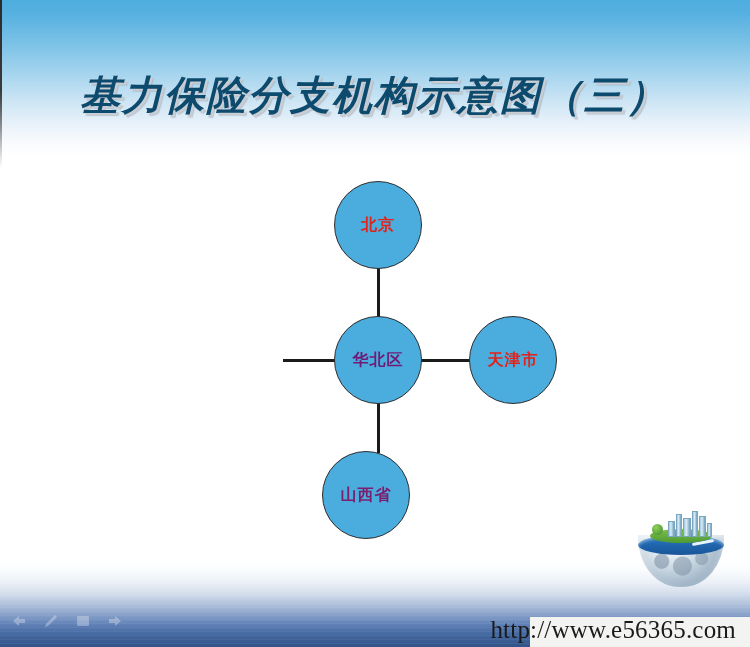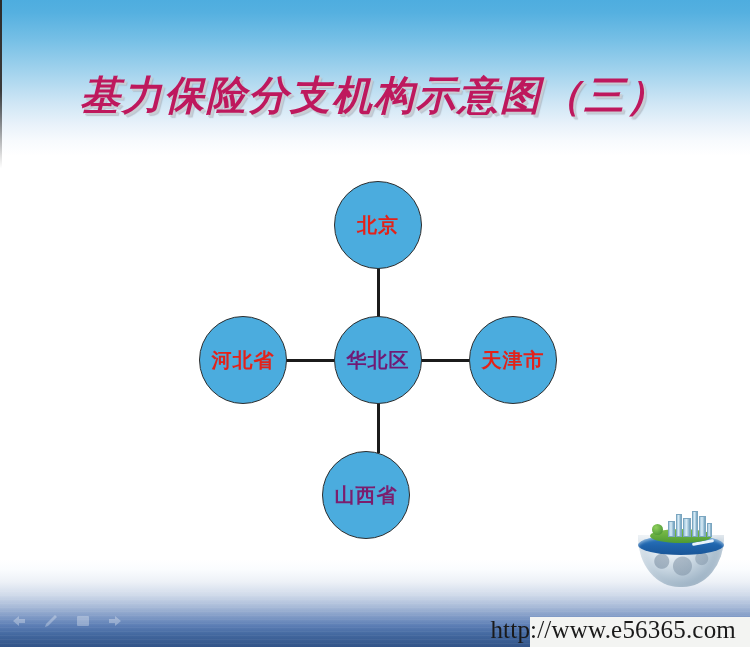--- a/index.html
+++ b/index.html
@@ -83,21 +83,21 @@
     position: absolute;
     left: 0;
     top: 68px;
     width: 748px;
     text-align: center;
     font-family: Liberation Serif, serif;
     font-size: 40px;
     font-weight: 700;
     font-style: italic;
     letter-spacing: 2px;
-    color: #be185d;
+    color: #0c4a6e;
     text-shadow: 2px 2px 0 #c9cdd4, 3px 3px 1px rgba(160,166,176,.55);
     white-space: nowrap;
   }
 
   
   .diagram {
     position: absolute;
     left: 0;
     top: 0;
     width: 750px;
@@ -119,21 +119,21 @@
     background: #4BACDE;
     border: 1.5px solid #2d2d2d;
     box-sizing: border-box;
     display: flex;
     align-items: center;
     justify-content: center;
   }
 
   .node-label {
     font-family: "Liberation Serif", "DejaVu Serif", serif;
-    font-size: 20px;
+    font-size: 16px;
     font-weight: 700;
     letter-spacing: 1px;
     line-height: 1;
     white-space: nowrap;
   }
   .lbl-red    { color: #E32219; }
   .lbl-dark   { color: #701a75; }
   .lbl-purple { color: #7B1E6E; }
 
   
@@ -261,23 +261,20 @@
 
     <div class="edge-line edge-v" style="left:376.5px; top:268px; height:50px;"></div>
     <div class="edge-line edge-v" style="left:376.5px; top:403px; height:50px;"></div>
     <div class="edge-line edge-h" style="left:283px; top:358.5px; width:52px;"></div>
     <div class="edge-line edge-h" style="left:421px; top:358.5px; width:52px;"></div>
 
     <div class="node" style="left:334px; top:181px;">
       <span class="node-label lbl-red">北京</span>
     </div>
 
-    <div class="node" style="left:199px; top:316px;">
-      <span class="node-label lbl-red">河北省</span>
-    </div>
 
     <div class="node" style="left:334px; top:316px;">
       <span class="node-label lbl-dark">华北区</span>
     </div>
 
     <div class="node" style="left:469px; top:316px;">
       <span class="node-label lbl-red">天津市</span>
     </div>
 
     <div class="node" style="left:322px; top:451px;align-items:center;">

